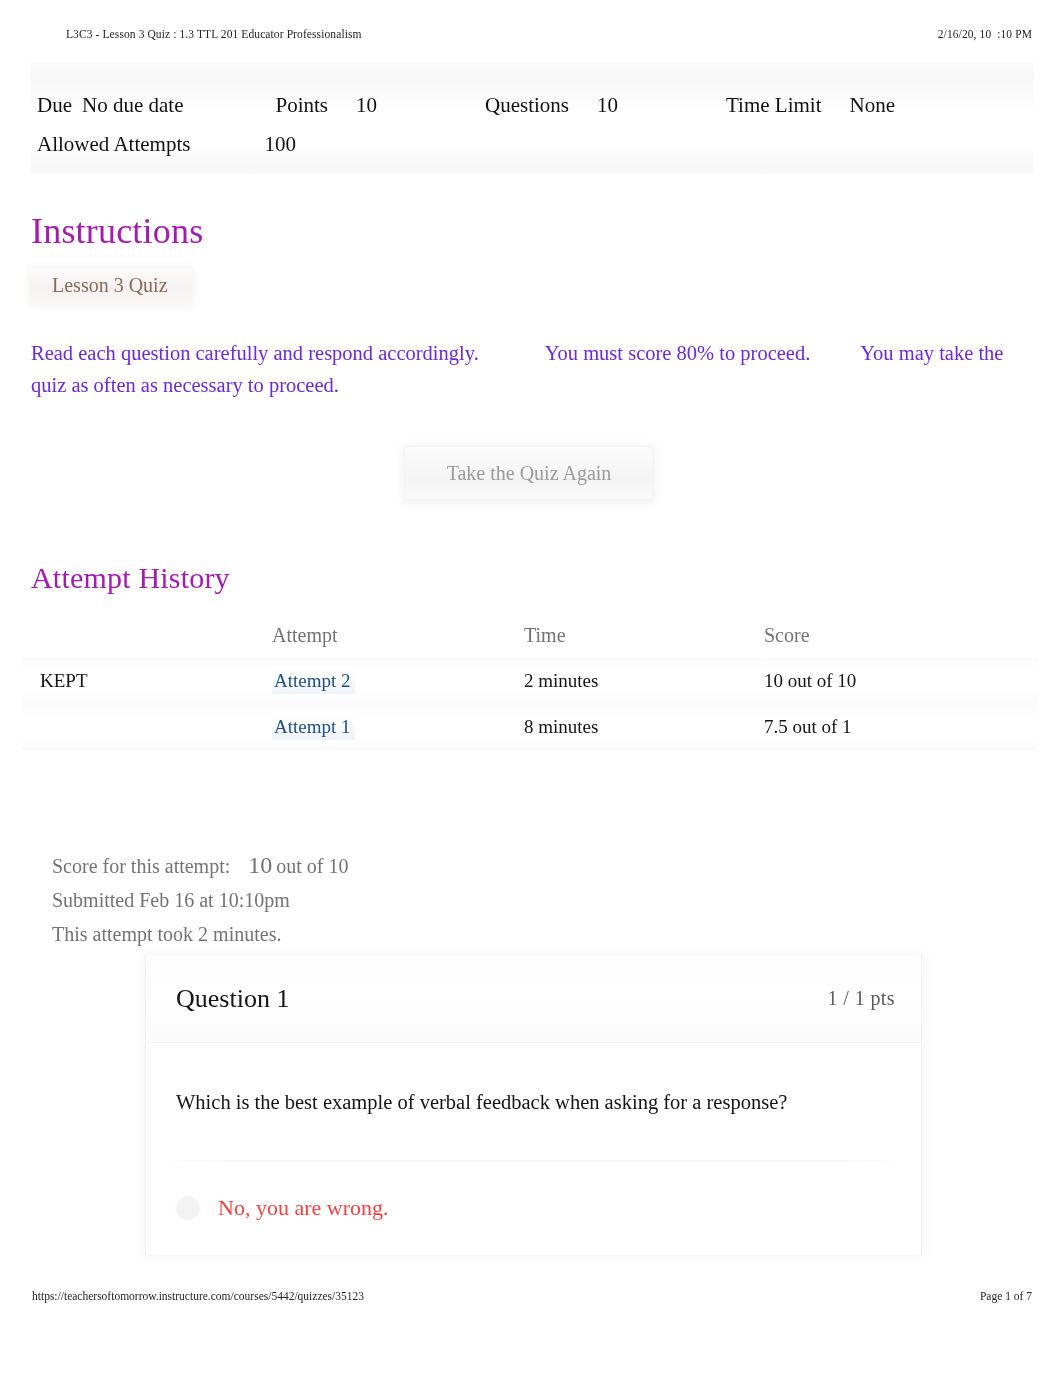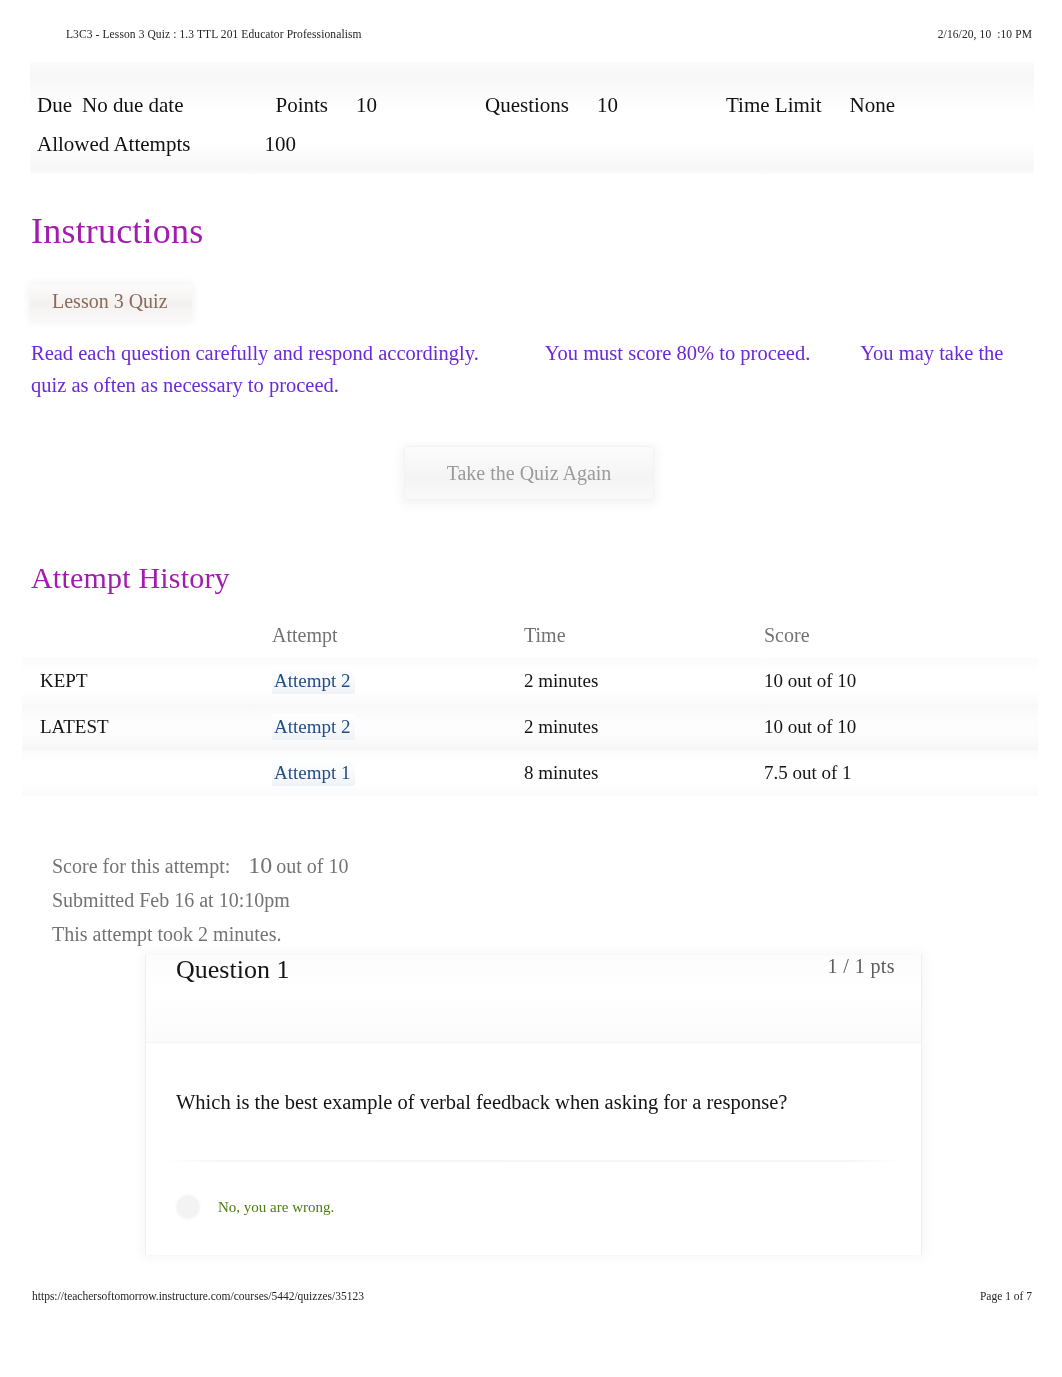--- a/index.html
+++ b/index.html
@@ -80,21 +80,20 @@
     position: absolute;
     top: 268px;
     left: 30px;
     padding: 6px 24px 8px 22px;
     font-size: 20px;
     color: #8a6a5d;
     background: linear-gradient(to bottom, #fdfcfc, #f3f1ef 55%, #fbfafa);
     border-radius: 3px;
     filter: blur(0.35px);
     box-shadow: 0 0 6px 2px rgba(245,243,241,0.9);
-    margin-top: 16px;
   }
 
   
   .instructions-body {
     position: absolute;
     top: 337px;
     left: 31px;
     width: 985px;
     font-size: 20.5px;
     line-height: 32px;
@@ -191,21 +190,21 @@
     border-left: 1px solid #f0f0f0;
     border-right: 1px solid #efefef;
     box-shadow: 0 0 10px 2px rgba(244,244,244,0.9);
   }
   .question-head {
     position: relative;
     height: 88px;
     background: linear-gradient(to bottom,#fcfcfc,#ffffff 40%,#fbfbfb);
     border-bottom: 1px solid #f4f4f4;
     display: flex;
-    align-items: flex-start;
+    align-items: center;
     justify-content: space-between;
     padding: 0 26px 0 30px;
     box-sizing: border-box;
   }
   .question-title {
     font-size: 26px;
     color: #151515;
   }
   .question-pts {
     font-size: 20px;
@@ -237,22 +236,22 @@
   .answer-radio {
     width: 22px;
     height: 22px;
     border-radius: 50%;
     background: #f3f3f3;
     border: 1px solid #efefef;
     filter: blur(1.2px);
     flex: none;
   }
   .answer-text {
-    font-size: 15px;
-    color: #4d7c0f;
+    font-size: 22px;
+    color: #ef4444;
     filter: blur(0.25px);
   }
 
   
   .print-footer {
     position: absolute;
     top: 1290px;
     left: 32px;
     right: 30px;
     display: flex;
@@ -320,26 +319,20 @@
       <th class="col-score">Score</th>
     </tr>
   </thead>
   <tbody>
     <tr class="shade-a">
       <td class="col-kept">KEPT</td>
       <td class="col-attempt"><span class="attempt-link">Attempt 2</span></td>
       <td class="col-time">2 minutes</td>
       <td class="col-score">10 out of 10</td>
     </tr>
-    <tr class="shade-b">
-      <td class="col-kept">LATEST</td>
-      <td class="col-attempt"><span class="attempt-link">Attempt 2</span></td>
-      <td class="col-time">2 minutes</td>
-      <td class="col-score">10 out of 10</td>
-    </tr>
     <tr class="shade-a">
       <td class="col-kept"></td>
       <td class="col-attempt"><span class="attempt-link">Attempt 1</span></td>
       <td class="col-time">8 minutes</td>
       <td class="col-score">7.5 out of 1</td>
     </tr>
   </tbody>
 </table>
 
 <div class="score-summary">

